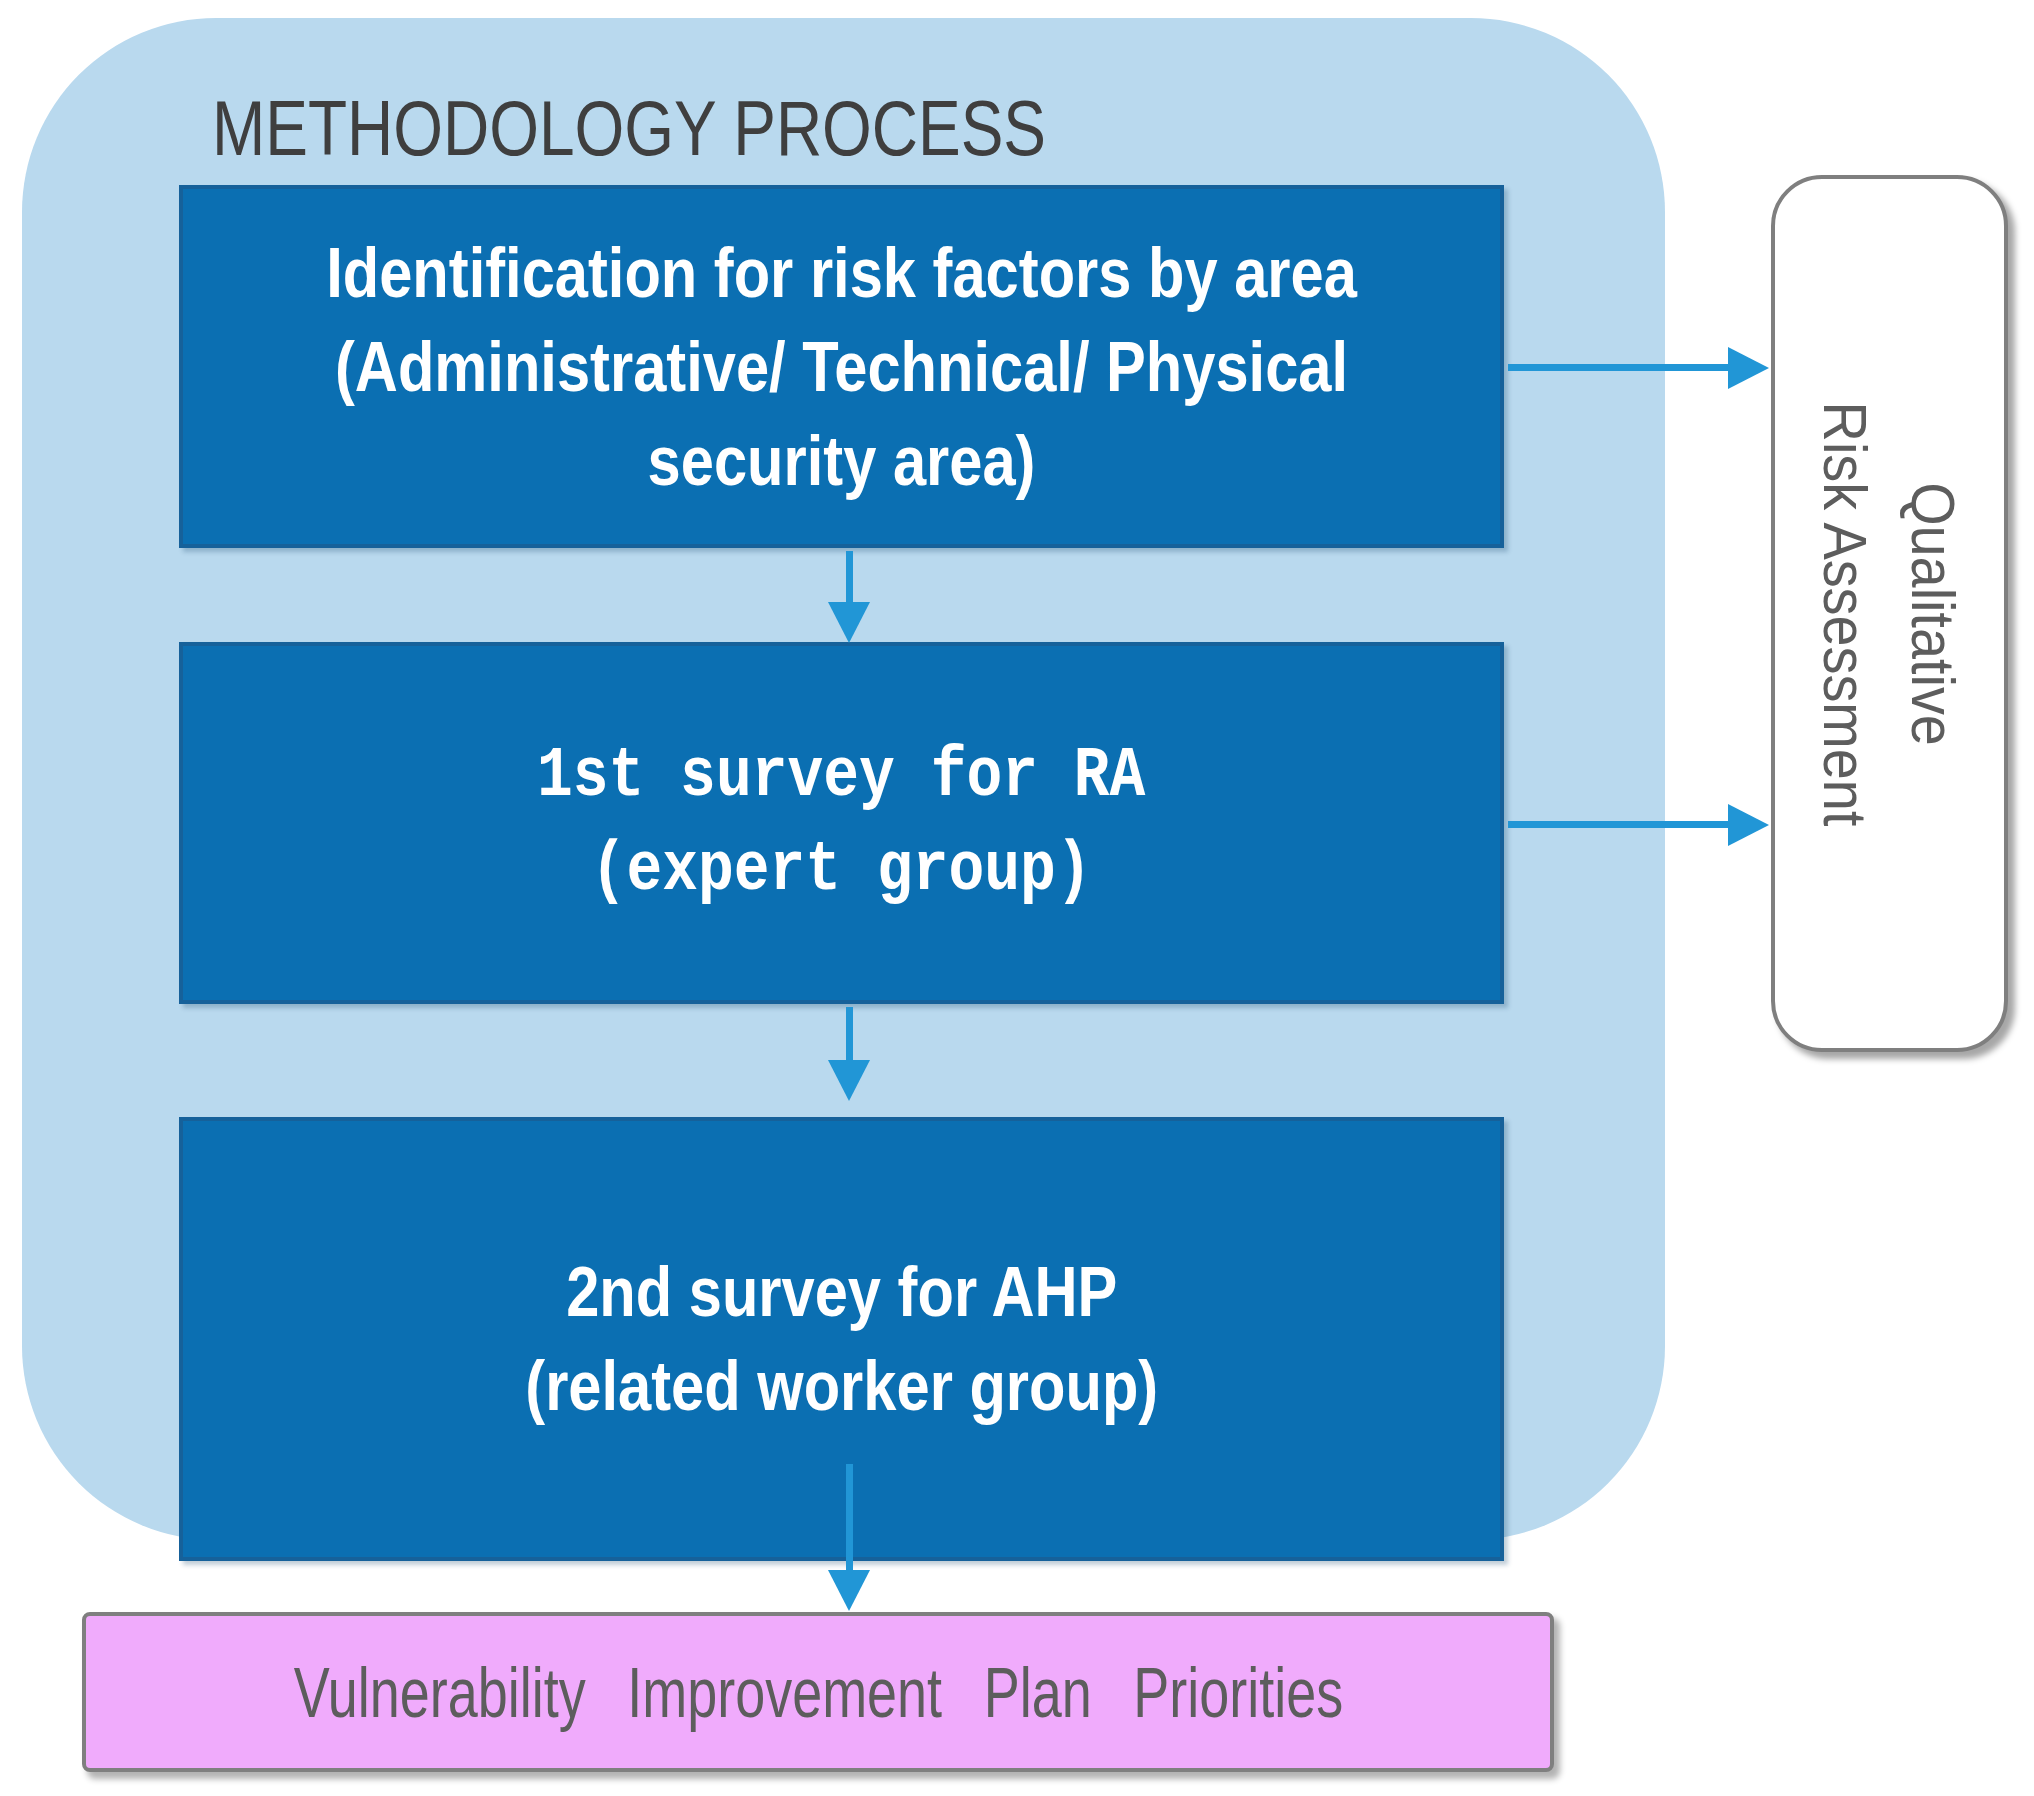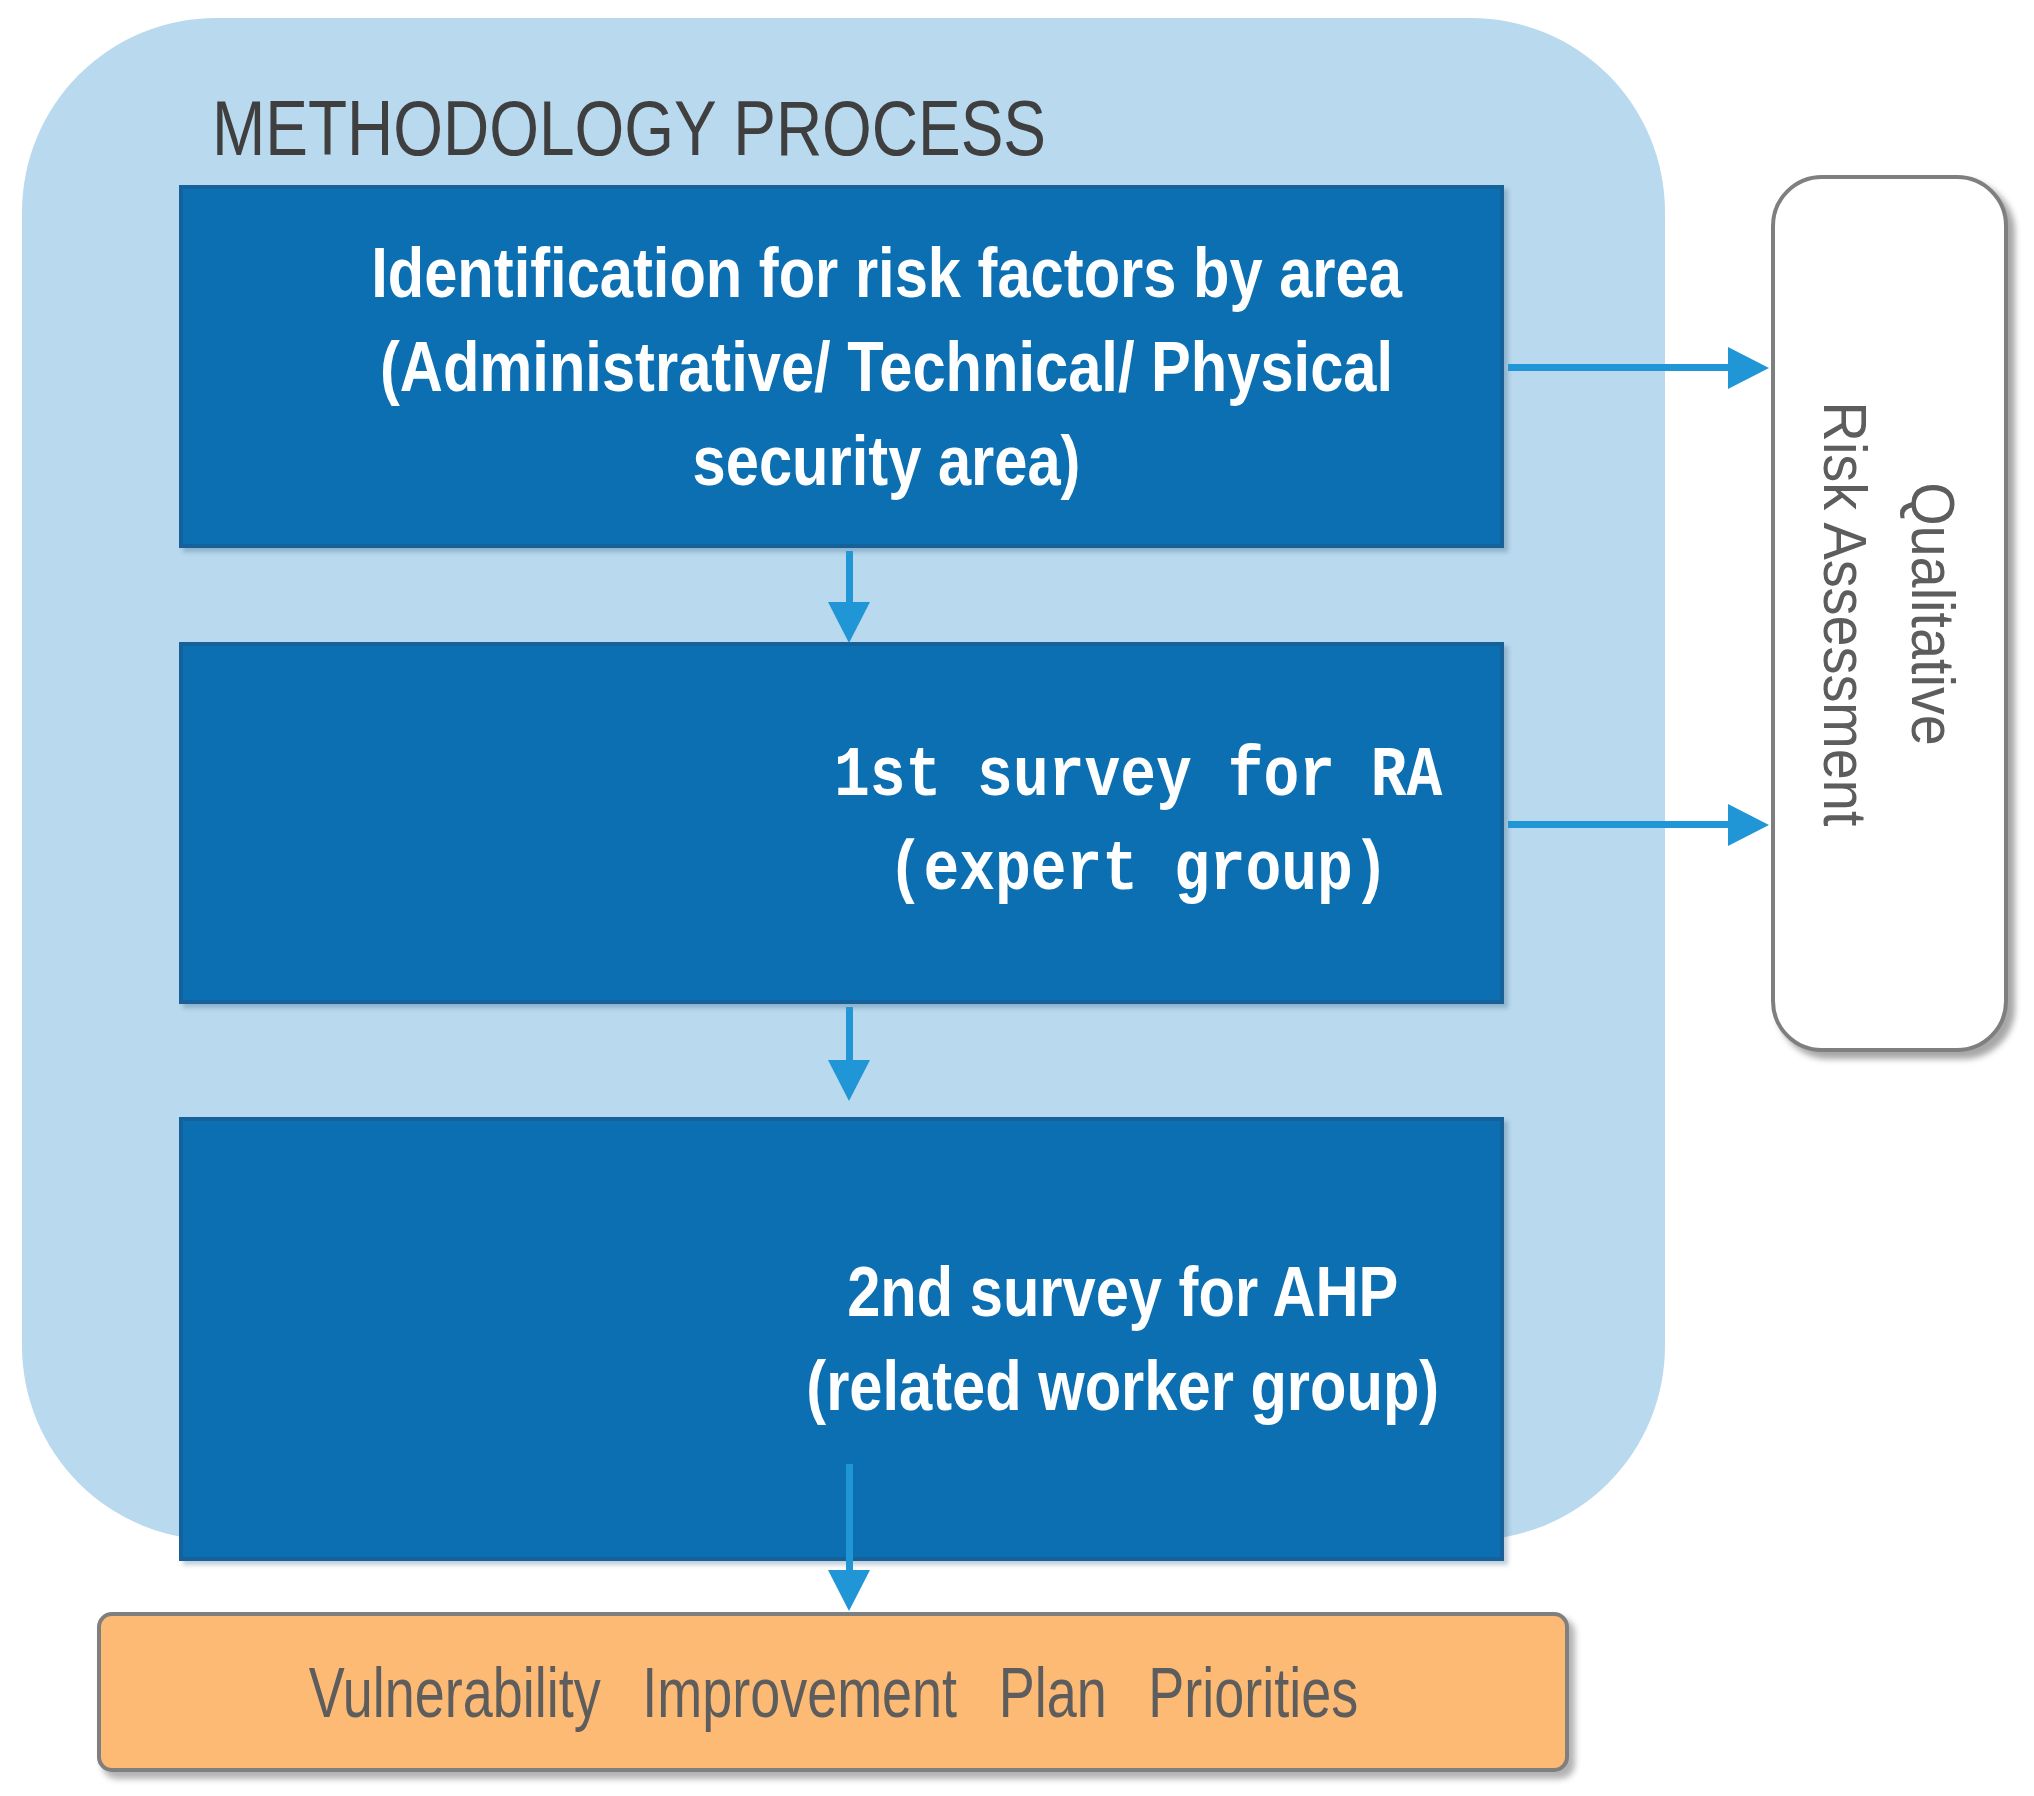--- a/index.html
+++ b/index.html
@@ -32,21 +32,21 @@
 
   
   .step-box {
     position: absolute;
     left: 179px;
     width: 1325px;
     background: var(--step_fill);
     border: 4.4px solid var(--step_border);
     box-sizing: border-box;
     box-shadow: 4.4px 3.5px 4.4px rgba(13, 60, 100, 0.25);
-    display: flex; align-items: center; justify-content: flex-end;
+    display: flex; align-items: center; justify-content: center;
     text-align: center;
   }
   #step1 { top: 185px;  height: 363px; }
   #step2 { top: 642px;  height: 362px; font-family: Liberation Mono, monospace; }
   #step3 { top: 1117px; height: 444px; }
   .step-lines {
     color: var(--step_text);
     font-weight: bold;
     font-size: 71px;
     line-height: 94px;
@@ -101,25 +101,25 @@
     text-align: center;
     font-size: 62px;
     line-height: 88px;
     color: var(--gray_text);
   }
   .side-text .line { display: block; }
 
   
   .output-box {
     position: absolute;
-    left: 97px; top: 1612px;
+    left: 82px; top: 1612px;
     width: 1472px; height: 160px;
-    background: #fdba74;
+    background: #f0abfc;
     border: 4.4px solid var(--outline_gray);
-    border-radius: 15px;
+    border-radius: 8px;
     box-sizing: border-box;
     box-shadow: 5.3px 6.2px 6.2px rgba(0, 0, 0, 0.3);
     display: flex; align-items: center; justify-content: center;
   }
   .output-text {
     font-size: 71px;
     color: var(--gray_text);
     white-space: nowrap;
     word-spacing: 35px;
     transform: scaleX(0.76);

